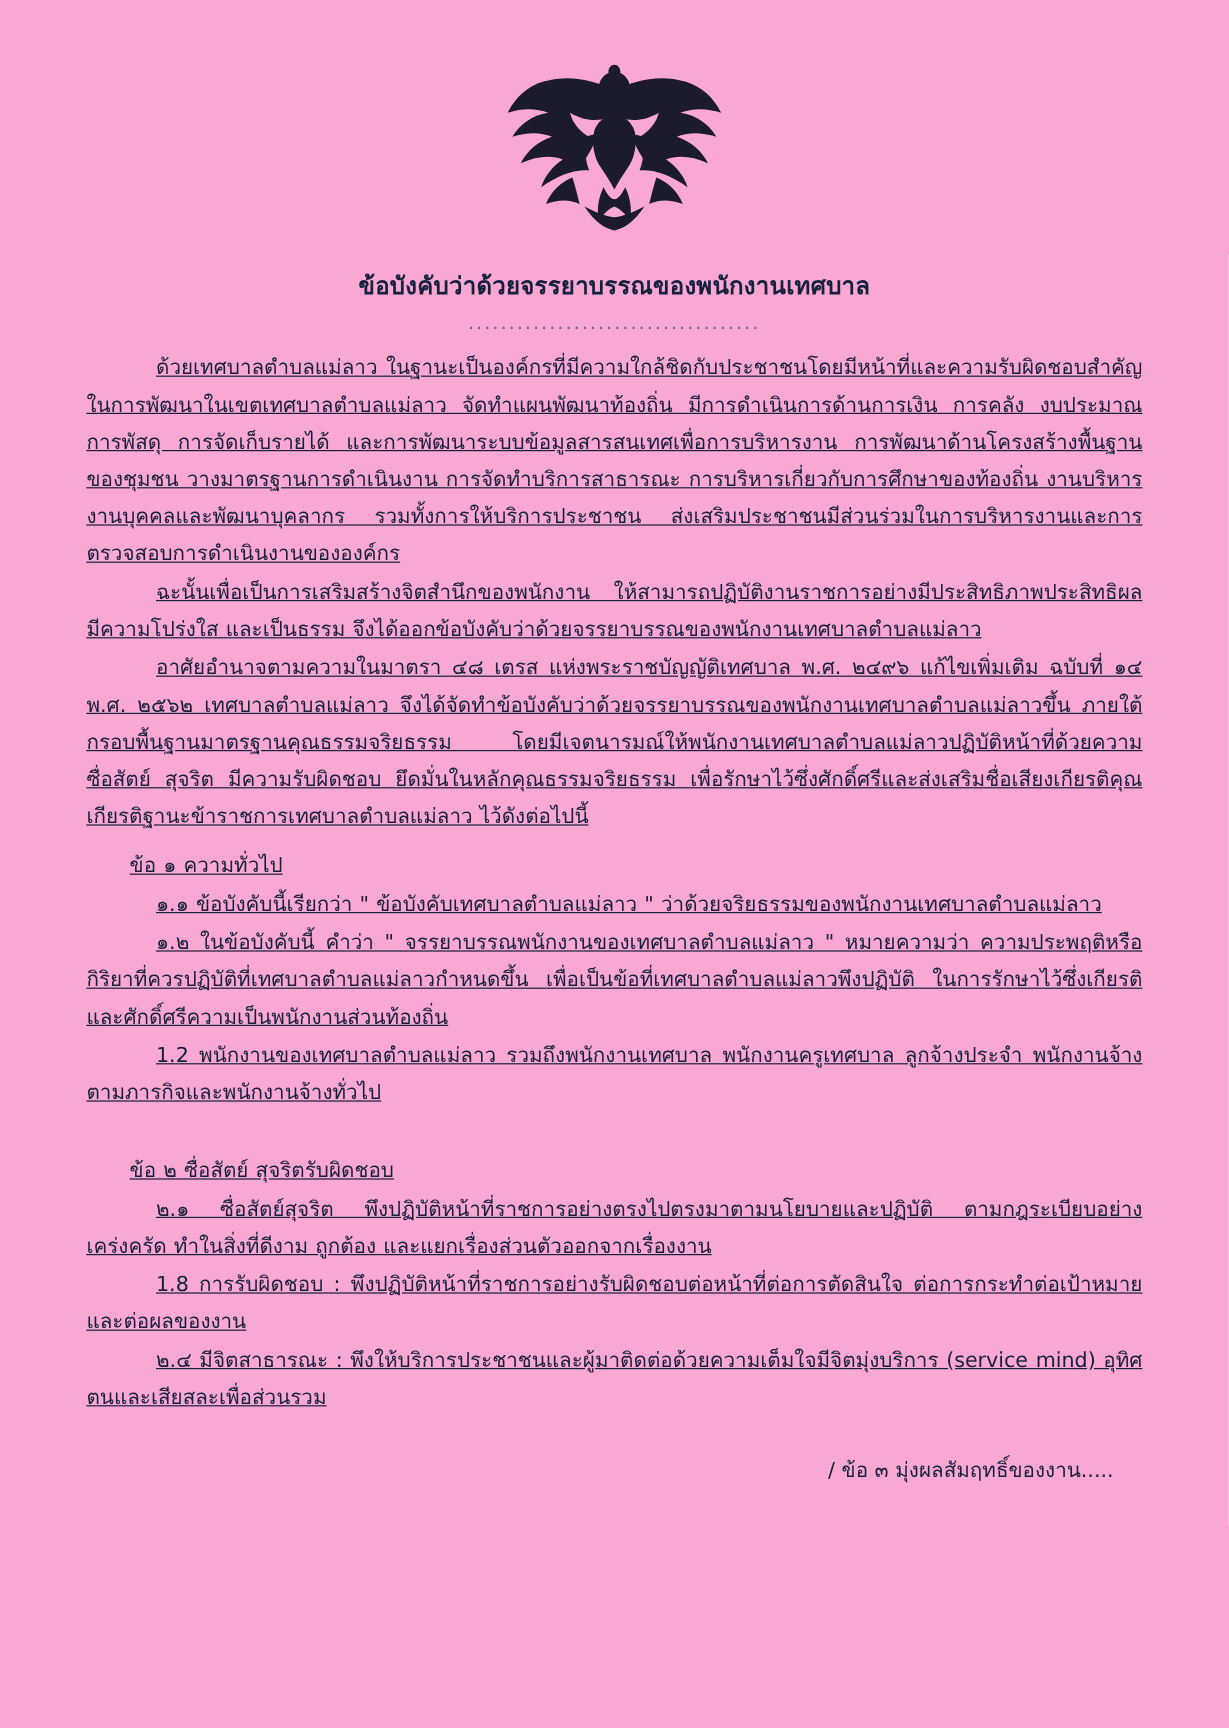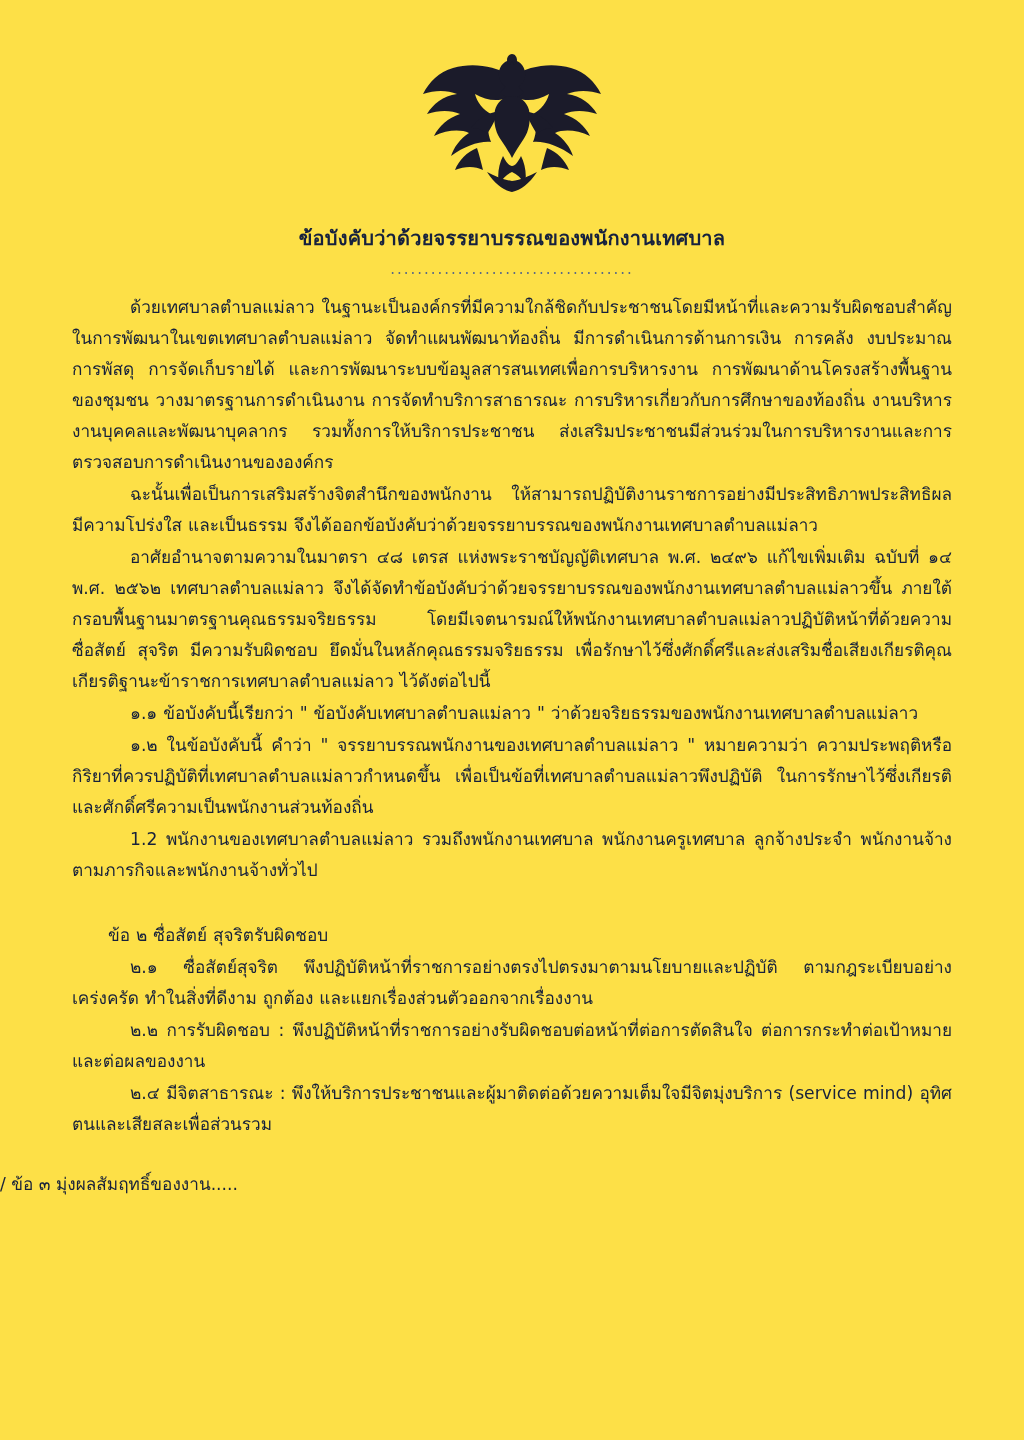--- a/index.html
+++ b/index.html
@@ -5,21 +5,21 @@
   html, body {
     margin: 0;
     padding: 0;
     background: #ffffff;
   }
   .page {
     position: relative;
     width: 1024px;
     height: 1440px;
     margin: 0 auto;
-    background: #fde047;
+    background: #f9a8d4;
     font-family: "DejaVu Sans", sans-serif;
     color: #1a1a2e;
     overflow: hidden;
   }
   .emblem {
     width: 100%;
     display: flex;
     justify-content: center;
     padding-top: 40px;
     box-sizing: border-box;
@@ -48,35 +48,36 @@
     box-sizing: border-box;
   }
   p.para {
     margin: 0 0 1px 0;
     font-size: 17.2px;
     line-height: 31px;
     text-align: justify;
     text-justify: inter-word;
     color: #17213b;
     word-spacing: 0.5px;
+    text-decoration: underline;
   }
   p.indent {
     text-indent: 58px;
   }
   p.heading-item {
     text-indent: 36px;
     margin-top: 10px;
   }
   p.section-head {
     text-indent: 36px;
     margin-top: 34px;
   }
   .footer-note {
     margin-top: 30px;
-    text-align: left;
+    text-align: right;
     padding-right: 96px;
     font-size: 17.2px;
     color: #17213b;
   }
 </style>
 </head>
 <body>
 
 <div class="page">
 
@@ -105,24 +106,25 @@
     </svg>
   </div>
 
   <div class="doc-title">ข้อบังคับว่าด้วยจรรยาบรรณของพนักงานเทศบาล</div>
   <div class="title-rule">....................................</div>
 
   <div class="body">
     <p class="para indent">ด้วยเทศบาลตำบลแม่ลาว    ในฐานะเป็นองค์กรที่มีความใกล้ชิดกับประชาชนโดยมีหน้าที่และความรับผิดชอบสำคัญในการพัฒนาในเขตเทศบาลตำบลแม่ลาว    จัดทำแผนพัฒนาท้องถิ่น    มีการดำเนินการด้านการเงิน การคลัง งบประมาณ การพัสดุ การจัดเก็บรายได้ และการพัฒนาระบบข้อมูลสารสนเทศเพื่อการบริหารงาน การพัฒนาด้านโครงสร้างพื้นฐานของชุมชน วางมาตรฐานการดำเนินงาน การจัดทำบริการสาธารณะ การบริหารเกี่ยวกับการศึกษาของท้องถิ่น    งานบริหารงานบุคคลและพัฒนาบุคลากร    รวมทั้งการให้บริการประชาชน ส่งเสริมประชาชนมีส่วนร่วมในการบริหารงานและการตรวจสอบการดำเนินงานขององค์กร</p>
     <p class="para indent">ฉะนั้นเพื่อเป็นการเสริมสร้างจิตสำนึกของพนักงาน    ให้สามารถปฏิบัติงานราชการอย่างมีประสิทธิภาพประสิทธิผล มีความโปร่งใส  และเป็นธรรม จึงได้ออกข้อบังคับว่าด้วยจรรยาบรรณของพนักงานเทศบาลตำบลแม่ลาว</p>
     <p class="para indent">อาศัยอำนาจตามความในมาตรา  ๔๘  เตรส  แห่งพระราชบัญญัติเทศบาล  พ.ศ.  ๒๔๙๖  แก้ไขเพิ่มเติม  ฉบับที่ ๑๔ พ.ศ. ๒๕๖๒ เทศบาลตำบลแม่ลาว   จึงได้จัดทำข้อบังคับว่าด้วยจรรยาบรรณของพนักงานเทศบาลตำบลแม่ลาวขึ้น  ภายใต้กรอบพื้นฐานมาตรฐานคุณธรรมจริยธรรม โดยมีเจตนารมณ์ให้พนักงานเทศบาลตำบลแม่ลาวปฏิบัติหน้าที่ด้วยความซื่อสัตย์ สุจริต มีความรับผิดชอบ ยึดมั่นในหลักคุณธรรมจริยธรรม เพื่อรักษาไว้ซึ่งศักดิ์ศรีและส่งเสริมชื่อเสียงเกียรติคุณ      เกียรติฐานะข้าราชการเทศบาลตำบลแม่ลาว    ไว้ดังต่อไปนี้</p>
+    <p class="para heading-item">ข้อ ๑ ความทั่วไป</p>
     <p class="para indent">๑.๑ ข้อบังคับนี้เรียกว่า " ข้อบังคับเทศบาลตำบลแม่ลาว " ว่าด้วยจริยธรรมของพนักงานเทศบาลตำบลแม่ลาว</p>
     <p class="para indent">๑.๒ ในข้อบังคับนี้ คำว่า " จรรยาบรรณพนักงานของเทศบาลตำบลแม่ลาว " หมายความว่า ความประพฤติหรือกิริยาที่ควรปฏิบัติที่เทศบาลตำบลแม่ลาวกำหนดขึ้น เพื่อเป็นข้อที่เทศบาลตำบลแม่ลาวพึงปฏิบัติ ในการรักษาไว้ซึ่งเกียรติและศักดิ์ศรีความเป็นพนักงานส่วนท้องถิ่น</p>
     <p class="para indent">1.2 พนักงานของเทศบาลตำบลแม่ลาว รวมถึงพนักงานเทศบาล พนักงานครูเทศบาล ลูกจ้างประจำ พนักงานจ้างตามภารกิจและพนักงานจ้างทั่วไป</p>
     <p class="para section-head">ข้อ ๒ ซื่อสัตย์ สุจริตรับผิดชอบ</p>
     <p class="para indent">๒.๑ ซื่อสัตย์สุจริต  พึงปฏิบัติหน้าที่ราชการอย่างตรงไปตรงมาตามนโยบายและปฏิบัติ ตามกฎระเบียบอย่างเคร่งครัด ทำในสิ่งที่ดีงาม ถูกต้อง และแยกเรื่องส่วนตัวออกจากเรื่องงาน</p>
-    <p class="para indent">๒.๒ การรับผิดชอบ : พึงปฏิบัติหน้าที่ราชการอย่างรับผิดชอบต่อหน้าที่ต่อการตัดสินใจ ต่อการกระทำต่อเป้าหมายและต่อผลของงาน</p>
+    <p class="para indent">1.8 การรับผิดชอบ : พึงปฏิบัติหน้าที่ราชการอย่างรับผิดชอบต่อหน้าที่ต่อการตัดสินใจ ต่อการกระทำต่อเป้าหมายและต่อผลของงาน</p>
     <p class="para indent">๒.๔ มีจิตสาธารณะ : พึงให้บริการประชาชนและผู้มาติดต่อด้วยความเต็มใจมีจิตมุ่งบริการ (service mind) อุทิศตนและเสียสละเพื่อส่วนรวม</p>
   </div>
 
   <div class="footer-note">/ ข้อ ๓ มุ่งผลสัมฤทธิ์ของงาน.....</div>
 
 </div>
 
 </body></html>

